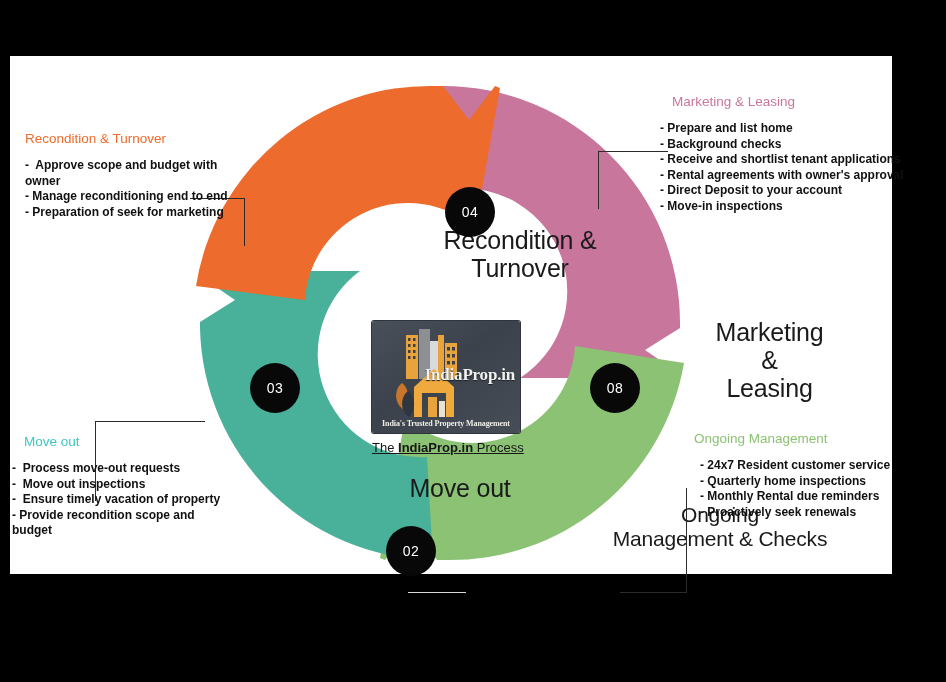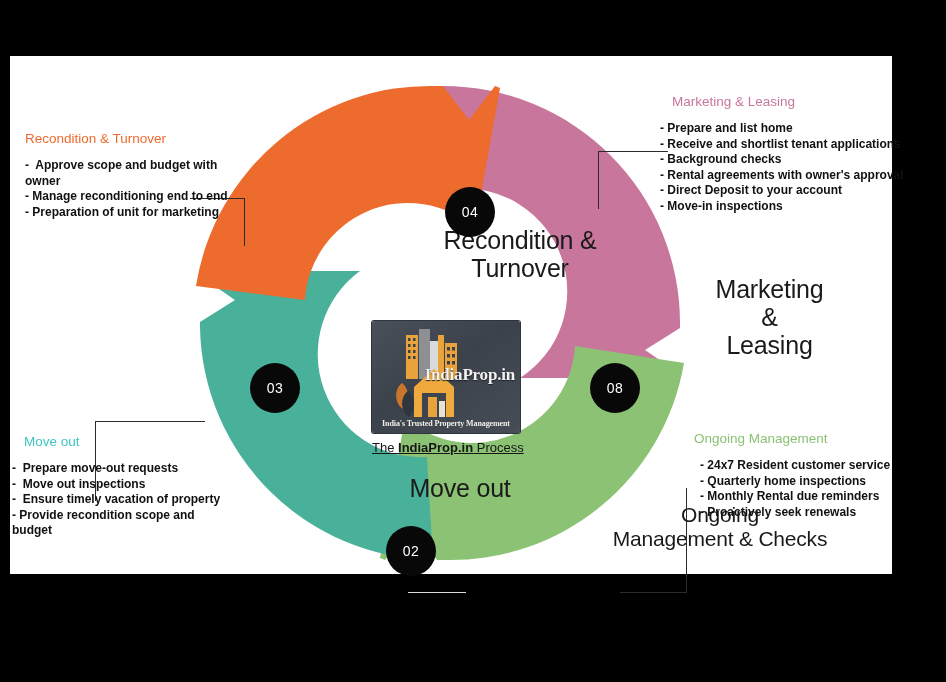--- a/index.html
+++ b/index.html
@@ -145,21 +145,21 @@
              L 294 42
              L 320 8
              A 237 237 0 0 1 325 10
              L 300 150
              A 103 103 0 0 0 130 222
              Z"></path>
       </svg>
 
       <div class="seg-label" id="lbl-recondition" style="white-space:pre-line;">Recondition &amp;
 Turnover</div>
-      <div class="seg-label" id="lbl-marketing" style="white-space:pre-line;">Marketing
+      <div class="seg-label" id="lbl-marketing" style="white-space:pre-line;margin-top:43px;">Marketing
 &amp;
 Leasing</div>
       <div class="seg-label" id="lbl-moveout" style="white-space:pre-line;">Move out</div>
       <div class="seg-label" id="lbl-ongoing" style="white-space:pre-line;">Ongoing
 Management &amp; Checks</div>
     </div>
 
     <div class="badge" id="badge-01">08</div>
     <div class="badge" id="badge-02">02</div>
     <div class="badge" id="badge-03">03</div>
@@ -217,40 +217,40 @@
     <div class="conn" id="conn-move-h"></div>
     <div class="conn" id="conn-move-v"></div>
     <div class="conn" id="conn-ong-v"></div>
     <div class="conn" id="conn-ong-h"></div>
 
     <div class="callout" id="co-recondition">
       <div class="c-title">Recondition &amp; Turnover</div>
       <ul>
         <li>-  Approve scope and budget with owner</li>
         <li>- Manage reconditioning end to end</li>
-        <li>- Preparation of unit for marketing</li>
+        <li>- Preparation of seek for marketing</li>
       </ul>
     </div>
 
     <div class="callout" id="co-marketing">
       <div class="c-title">Marketing &amp; Leasing</div>
       <ul>
         <li>-  Prepare and list home</li>
+        <li>-  Background checks</li>
         <li>-  Receive and shortlist tenant applications</li>
-        <li>-  Background checks</li>
         <li>-  Rental agreements with owner's approval</li>
         <li>-  Direct Deposit to your account</li>
         <li>-  Move-in inspections</li>
       </ul>
     </div>
 
     <div class="callout" id="co-moveout">
       <div class="c-title">Move out</div>
       <ul>
-        <li>-  Prepare move-out requests</li>
+        <li>-  Process move-out requests</li>
         <li>-  Move out inspections</li>
         <li>-  Ensure timely vacation of property</li>
         <li>- Provide recondition scope and budget</li>
       </ul>
     </div>
 
     <div class="callout" id="co-ongoing">
       <div class="c-title">Ongoing Management</div>
       <ul>
         <li>-  24x7 Resident customer service</li>

